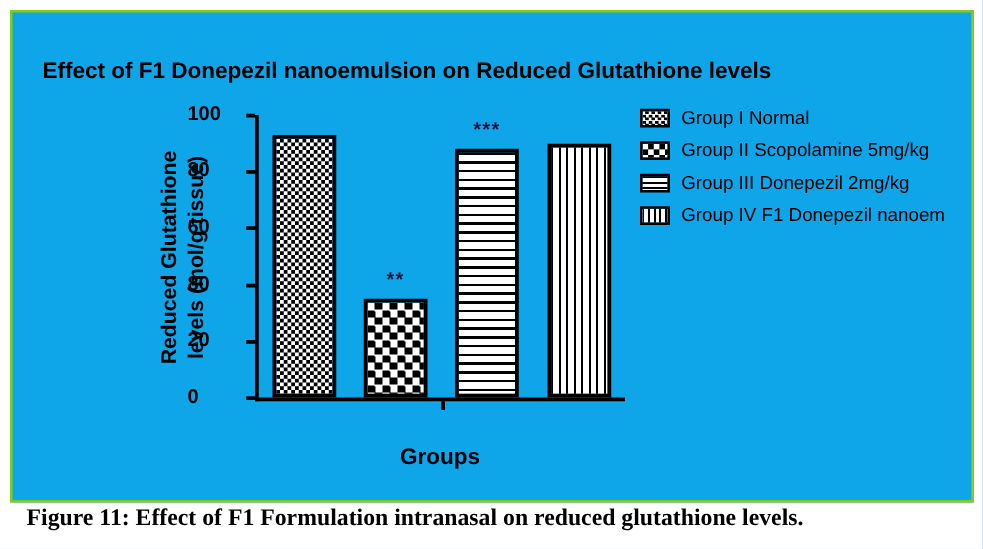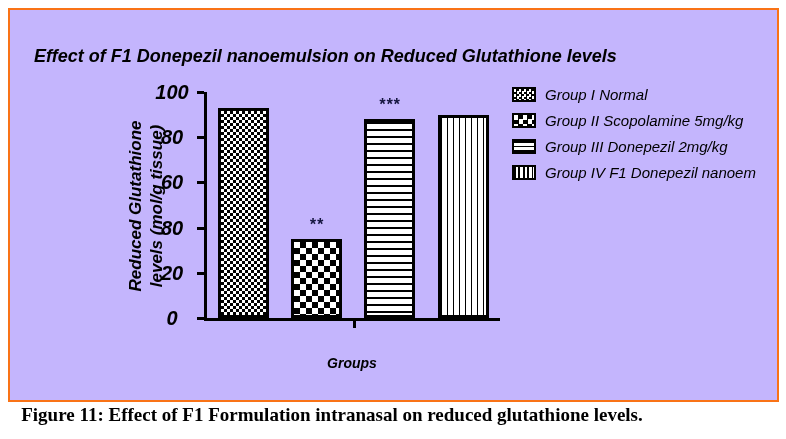--- a/index.html
+++ b/index.html
@@ -3,53 +3,53 @@
 <meta charset="utf-8">
 <style>
   html,body{margin:0;padding:0;background:#fff;}
   #screen{
     position:relative;width:786px;height:439px;background:#fff;overflow:hidden;
     font-family:"Liberation Sans",sans-serif;color:#000;
   }
   
   #figure-box{
     position:absolute;left:8px;top:8px;width:767px;height:390px;
-    border:2px solid #f97316;background:#c4b5fd;overflow:hidden;font-style:italic;
+    border:2px solid #84cc16;background:#0ea5e9;overflow:hidden;
   }
   #chart-title{
     position:absolute;left:24px;top:36px;font-size:18px;font-weight:bold;white-space:nowrap;
   }
   
   #plot-area{position:absolute;left:194px;top:82px;width:296px;height:226px;}
   #y-axis-line{position:absolute;left:194px;top:82px;width:3px;height:229px;background:#000;}
   #x-axis-line{position:absolute;left:194px;top:308px;width:296px;height:3px;background:#000;}
   #x-axis-tick{position:absolute;left:343px;top:311px;width:3px;height:7px;background:#000;}
   .y-tick{position:absolute;left:-7px;width:7px;height:3px;background:#000;}
   .y-tick-label{
-    position:absolute;left:-54px;width:44px;text-align:center;
-    font-size:20px;font-weight:bold;line-height:18px;
+    position:absolute;left:-54px;width:44px;text-align:left;
+    font-size:16px;font-weight:bold;line-height:18px;
   }
   .bar{
     position:absolute;bottom:0;width:51px;border:3px solid #000;box-sizing:border-box;background-color:#fff;
   }
   .pat-fine-checkerboard{background:conic-gradient(#000 25%,#fff 0 50%,#000 0 75%,#fff 0) 0 0/6px 6px;}
   .pat-coarse-checkerboard{background:conic-gradient(#000 25%,#fff 0 50%,#000 0 75%,#fff 0) 0 0/12px 12px;}
   .pat-horizontal-lines{background:repeating-linear-gradient(180deg,#000 0 2px,#fff 2px 7px);}
   .pat-vertical-lines{background:repeating-linear-gradient(90deg,#000 0 1.5px,#fff 1.5px 6px);}
   .annotation{
     position:absolute;width:51px;text-align:center;font-size:16px;font-weight:bold;
     letter-spacing:1px;line-height:16px;
   }
   #y-axis-title{
     position:absolute;left:136px;top:196px;transform:translate(-50%,-50%) rotate(-90deg);
     font-size:17px;font-weight:bold;white-space:nowrap;text-align:center;line-height:21px;
   }
   #x-axis-title{
     position:absolute;left:194px;top:345px;width:296px;text-align:center;
-    font-size:14px;font-weight:bold;
+    font-size:18px;font-weight:bold;
   }
   
   #legend{position:absolute;left:502px;top:76px;}
   .legend-row{display:flex;align-items:center;margin-bottom:9px;height:17px;white-space:nowrap;}
   .swatch{width:24px;height:15px;border:2px solid #000;box-sizing:border-box;flex:0 0 auto;}
   .swatch.pat-fine-checkerboard{background-size:5px 5px;}
   .swatch.pat-coarse-checkerboard{background-size:9px 9px;}
   .swatch.pat-horizontal-lines{background:repeating-linear-gradient(180deg,#000 0 1.5px,#fff 1.5px 4.5px);}
   .swatch.pat-vertical-lines{background:repeating-linear-gradient(90deg,#000 0 1.5px,#fff 1.5px 4.5px);}
   .legend-label{margin-left:9px;font-size:15px;}

